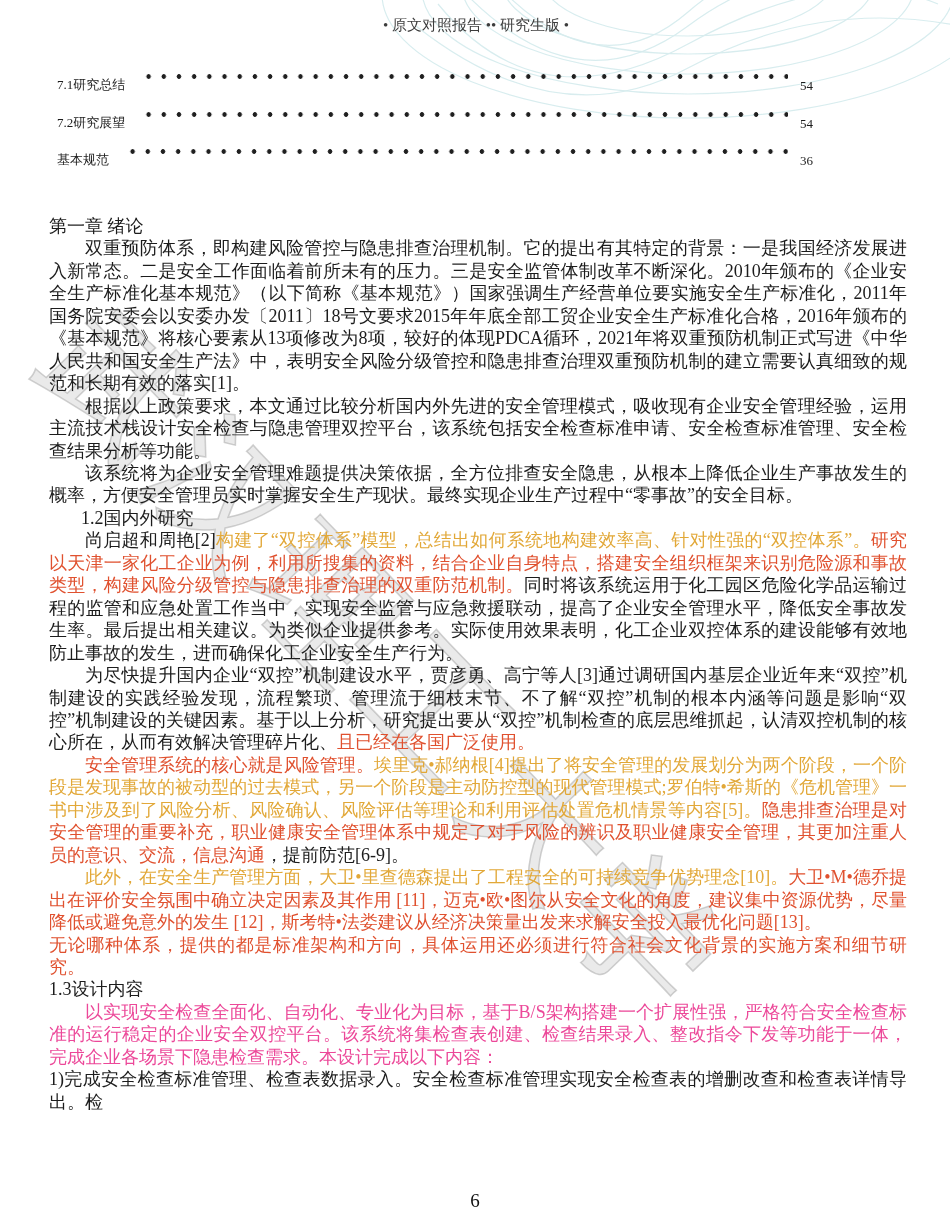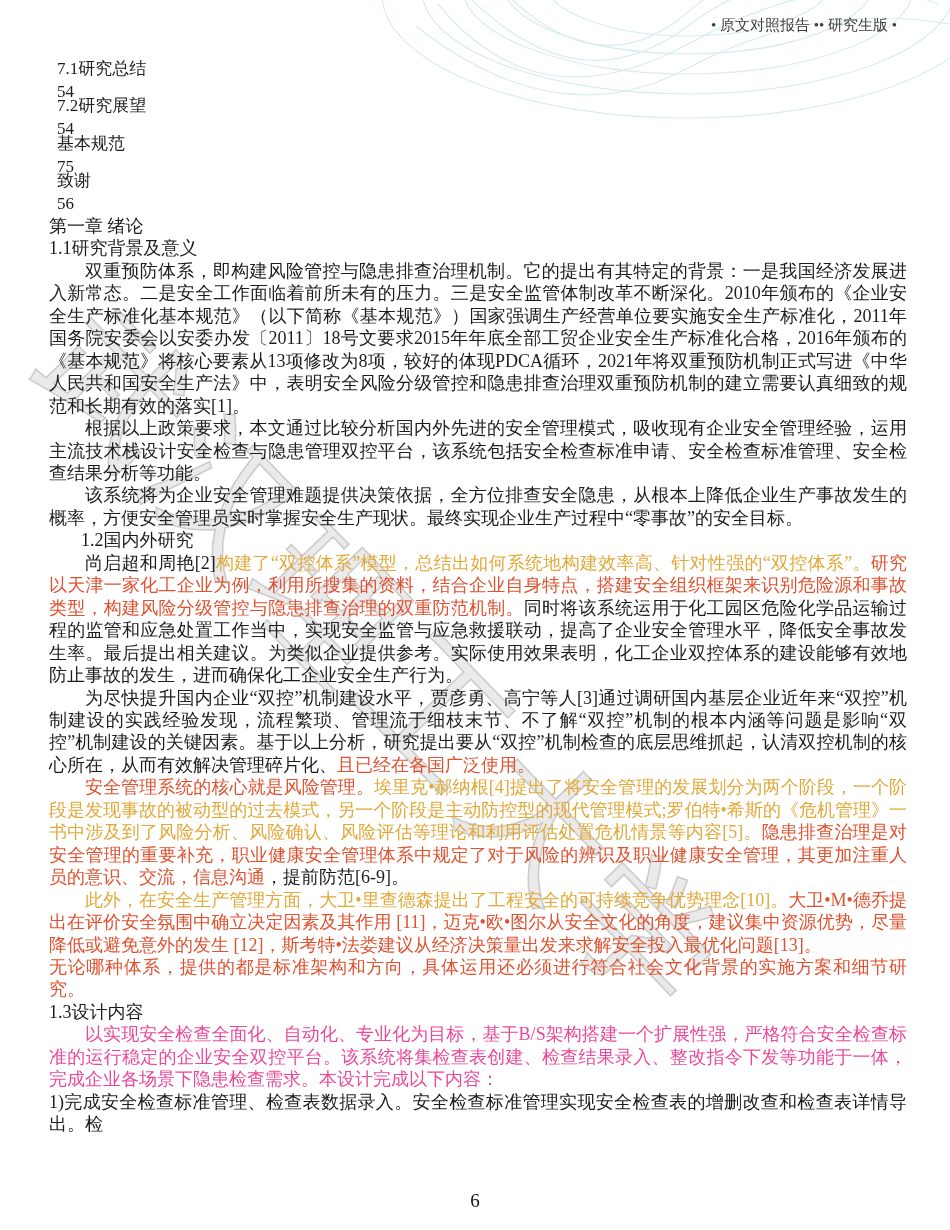--- a/index.html
+++ b/index.html
@@ -13,25 +13,25 @@
   .watermark{
     position:absolute;left:118px;top:286px;z-index:0;
     transform:rotate(46deg);transform-origin:0 0;
     font-size:142px;line-height:1;letter-spacing:10px;white-space:nowrap;
     color:rgba(197,197,197,0.36);
     -webkit-text-stroke:1.5px rgba(163,163,163,0.5);
     pointer-events:none;user-select:none;
   }
   .header{
     position:absolute;top:16px;left:55px;right:53px;z-index:1;
-    display:flex;justify-content:flex-end;
+    display:flex;justify-content:center;
     font-size:15px;color:#3c3c3c;
   }
   .toc{position:absolute;top:57px;left:57px;right:137px;z-index:1;}
-  .toc-row{display:flex;align-items:flex-start;height:37.4px;font-size:17px;color:#1c1c1c;flex-direction:column;}
+  .toc-row{display:flex;align-items:flex-end;height:37.4px;font-size:13px;color:#1c1c1c;}
   .toc-label{white-space:nowrap;}
   .toc-leader{
     flex:1;align-self:center;height:15px;margin:2px 12px 0 16px;
     background-image:radial-gradient(circle, #1f1f1f 2px, rgba(0,0,0,0) 2.6px);
     background-size:15.2px 15px;background-repeat:repeat-x;background-position:left center;
   }
   .toc-page{white-space:nowrap;}
   .content{
     position:absolute;top:215px;left:49px;width:858px;z-index:1;
     font-size:18px;line-height:22.45px;text-align:justify;
@@ -77,32 +77,26 @@
         <span class="toc-page">54</span>
       </div>
       <div class="toc-row">
         <span class="toc-label">7.2研究展望</span>
         <span class="toc-leader"></span>
         <span class="toc-page">54</span>
       </div>
       <div class="toc-row">
         <span class="toc-label">基本规范</span>
         <span class="toc-leader"></span>
-        <span class="toc-page">75</span>
-      </div>
-      <div class="toc-row">
-        <span class="toc-label">致谢</span>
-        <span class="toc-leader"></span>
-        <span class="toc-page">56</span>
+        <span class="toc-page">36</span>
       </div>
     </div>
 
   <div class="content" id="content">
       <div class="heading"><span style="color: rgb(28, 28, 28);">第一章 绪论</span></div>
-      <div class="heading"><span style="color: rgb(28, 28, 28);">1.1研究背景及意义</span></div>
       <p class="para"><span style="color: rgb(28, 28, 28);">双重预防体系，即构建风险管控与隐患排查治理机制。它的提出有其特定的背景：一是我国经济发展进入新常态。二是安全工作面临着前所未有的压力。三是安全监管体制改革不断深化。2010年颁布的《企业安全生产标准化基本规范》（以下简称《基本规范》）国家强调生产经营单位要实施安全生产标准化，2011年国务院安委会以安委办发〔2011〕18号文要求2015年年底全部工贸企业安全生产标准化合格，2016年颁布的《基本规范》将核心要素从13项修改为8项，较好的体现PDCA循环，2021年将双重预防机制正式写进《中华人民共和国安全生产法》中，表明安全风险分级管控和隐患排查治理双重预防机制的建立需要认真细致的规范和长期有效的落实[1]。</span></p>
       <p class="para"><span style="color: rgb(28, 28, 28);">根据以上政策要求，本文通过比较分析国内外先进的安全管理模式，吸收现有企业安全管理经验，运用主流技术栈设计安全检查与隐患管理双控平台，该系统包括安全检查标准申请、安全检查标准管理、安全检查结果分析等功能。</span></p>
       <p class="para"><span style="color: rgb(28, 28, 28);">该系统将为企业安全管理难题提供决策依据，全方位排查安全隐患，从根本上降低企业生产事故发生的概率，方便安全管理员实时掌握安全生产现状。最终实现企业生产过程中“零事故”的安全目标。</span></p>
       <div class="heading"><span style="color: rgb(28, 28, 28); margin-left: 32px;">1.2国内外研究</span></div>
       <p class="para"><span style="color: rgb(28, 28, 28);">尚启超和周艳[2]</span><span style="color: rgb(226, 168, 56);">构建了“双控体系”模型，总结出如何系统地构建效率高、针对性强的“双控体系”。</span><span style="color: rgb(224, 81, 47);">研究以天津一家化工企业为例，利用所搜集的资料，结合企业自身特点，搭建安全组织框架来识别危险源和事故类型，构建风险分级管控与隐患排查治理的双重防范机制。</span><span style="color: rgb(28, 28, 28);">同时将该系统运用于化工园区危险化学品运输过程的监管和应急处置工作当中，实现安全监管与应急救援联动，提高了企业安全管理水平，降低安全事故发生率。最后提出相关建议。为类似企业提供参考。实际使用效果表明，化工企业双控体系的建设能够有效地防止事故的发生，进而确保化工企业安全生产行为。</span></p>
       <p class="para"><span style="color: rgb(28, 28, 28);">为尽快提升国内企业“双控”机制建设水平，贾彦勇、高宁等人[3]通过调研国内基层企业近年来“双控”机制建设的实践经验发现，流程繁琐、管理流于细枝末节、不了解“双控”机制的根本内涵等问题是影响“双控”机制建设的关键因素。基于以上分析，研究提出要从“双控”机制检查的底层思维抓起，认清双控机制的核心所在，从而有效解决管理碎片化、</span><span style="color: rgb(224, 81, 47);">且已经在各国广泛使用。</span></p>
       <p class="para"><span style="color: rgb(224, 81, 47);">安全管理系统的核心就是风险管理。</span><span style="color: rgb(226, 168, 56);">埃里克•郝纳根[4]提出了将安全管理的发展划分为两个阶段，一个阶段是发现事故的被动型的过去模式，另一个阶段是主动防控型的现代管理模式;罗伯特•希斯的《危机管理》一书中涉及到了风险分析、风险确认、风险评估等理论和利用评估处置危机情景等内容[5]。</span><span style="color: rgb(224, 81, 47);">隐患排查治理是对安全管理的重要补充，职业健康安全管理体系中规定了对于风险的辨识及职业健康安全管理，其更加注重人员的意识、交流，信息沟通</span><span style="color: rgb(28, 28, 28);">，提前防范[6-9]。</span></p>
       <p class="para"><span style="color: rgb(226, 168, 56); margin-top: 32px;">此外，在安全生产管理方面，大卫•里查德森提出了工程安全的可持续竞争优势理念[10]。</span><span style="color: rgb(224, 81, 47);">大卫•M•德乔提出在评价安全氛围中确立决定因素及其作用 [11]，迈克•欧•图尔从安全文化的角度，建议集中资源优势，尽量降低或避免意外的发生 [12]，斯考特•法娄建议从经济决策量出发来求解安全投入最优化问题[13]。</span></p>
       <p class="para noindent"><span style="color: rgb(224, 81, 47);">无论哪种体系，提供的都是标准架构和方向，具体运用还必须进行符合社会文化背景的实施方案和细节研究。</span></p>
       <div class="heading"><span style="color: rgb(28, 28, 28);">1.3设计内容</span></div>

